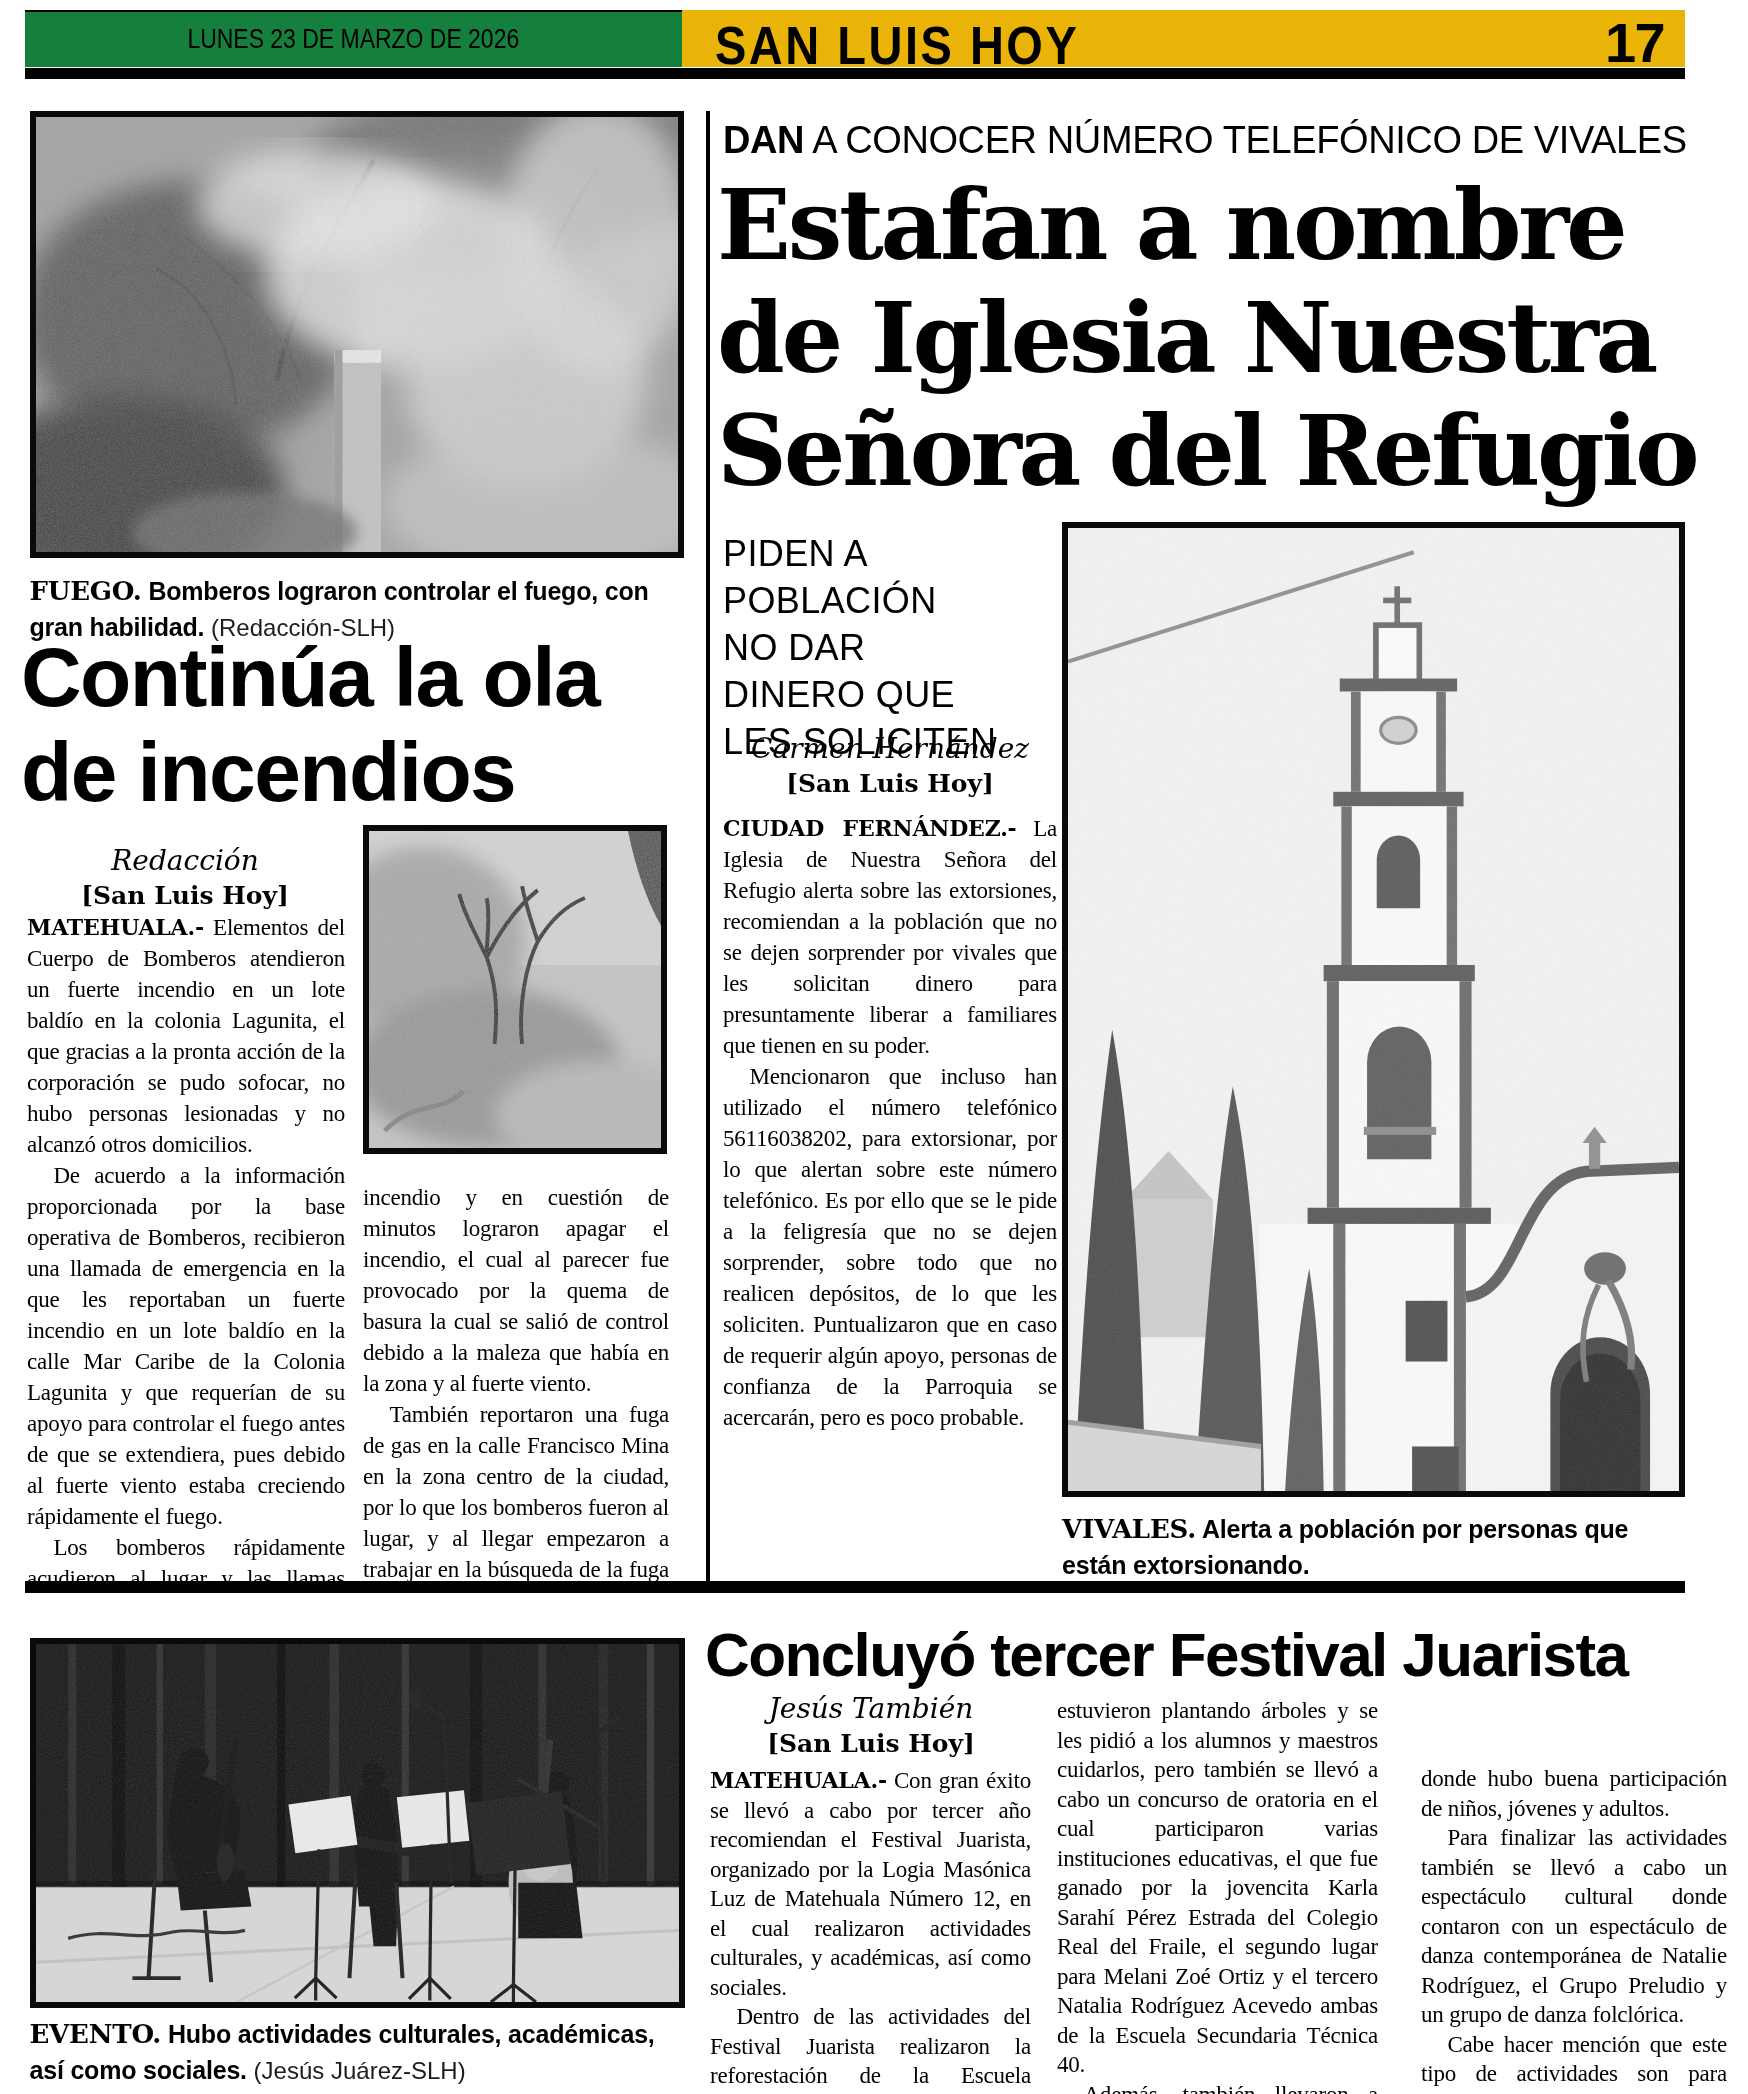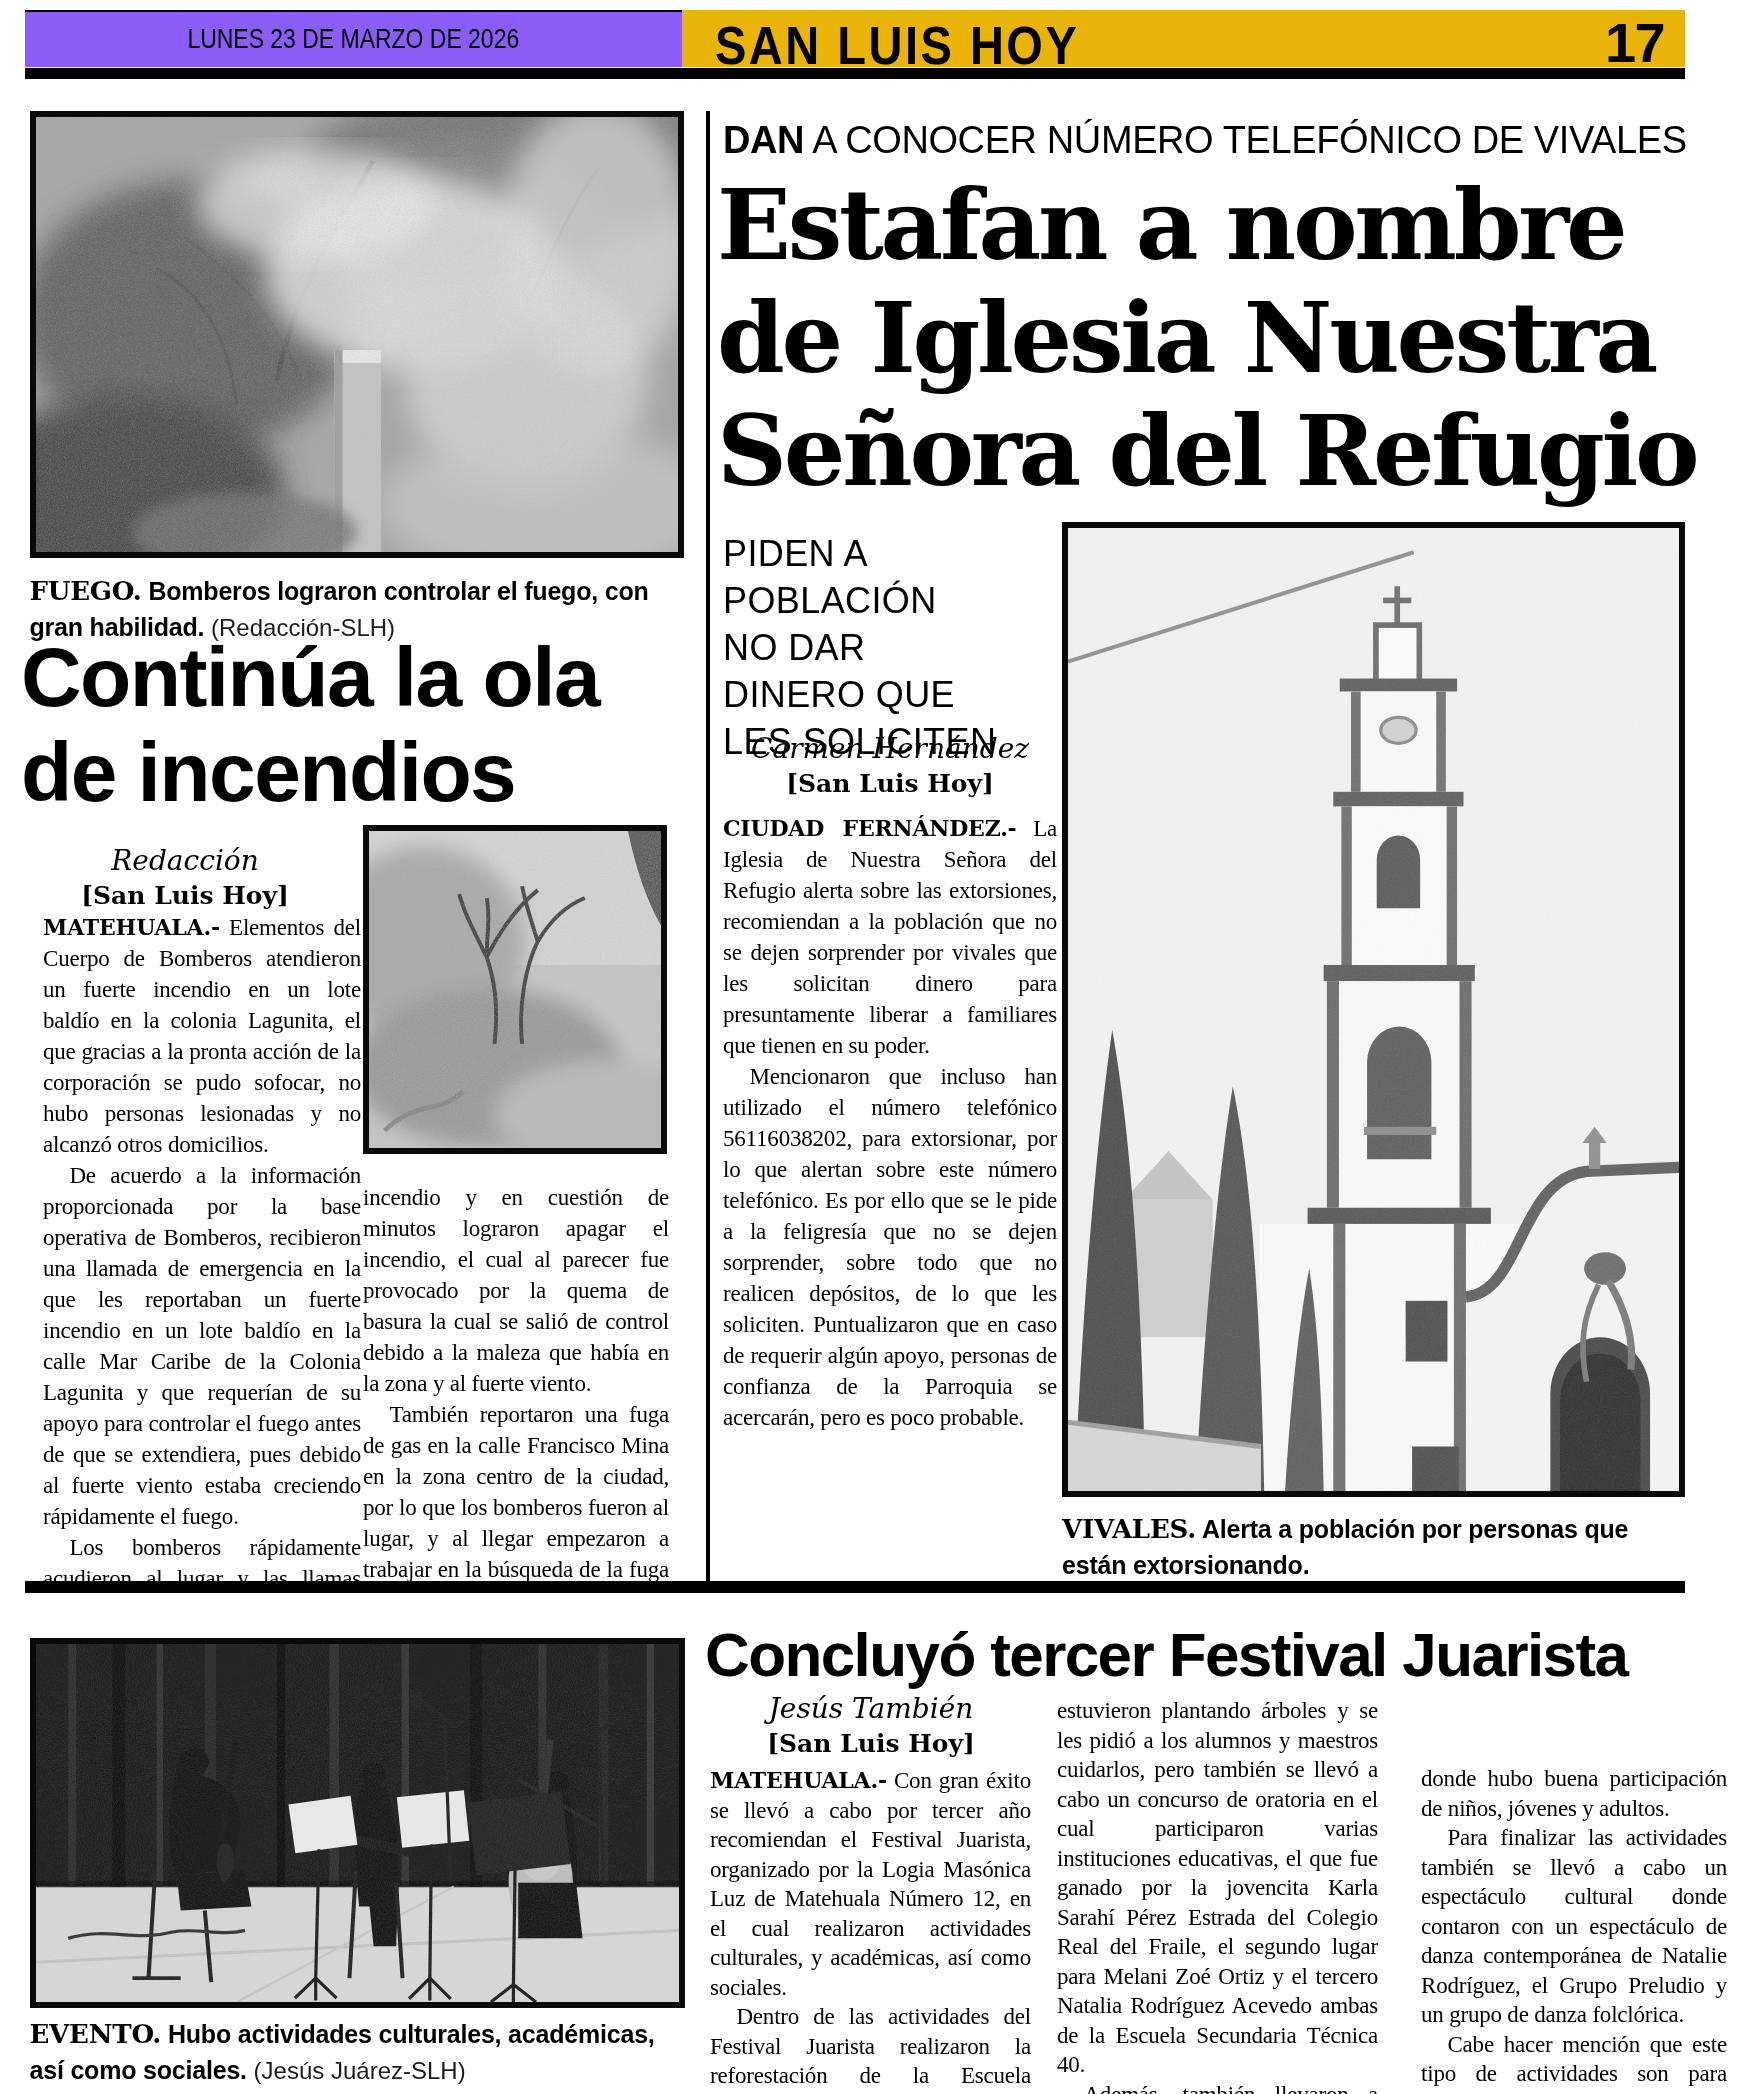--- a/index.html
+++ b/index.html
@@ -4,21 +4,21 @@
 <style>
   html,body{margin:0;padding:0;}
   body{
     width:1749px;height:2095px;position:relative;background:#ffffff;
     font-family:"Liberation Serif",serif;color:#000;overflow:hidden;
   }
   
   .date-box{
     position:absolute;left:24.5px;top:9.8px;width:657px;height:57px;
     border-top:2.5px solid #000;display:flex;align-items:center;justify-content:center;
-    background:#8b5cf6;box-sizing:border-box;
+    background:#15803d;box-sizing:border-box;
   }
   .date-text{
     font-family:"Liberation Sans",sans-serif;font-size:28px;letter-spacing:0px;
     transform:scaleX(.82);white-space:nowrap;
   }
   .masthead-box{
     position:absolute;left:682px;top:9.8px;width:1003px;height:57px;
     background:#eab308;box-sizing:border-box;
   }
   .masthead{
@@ -137,21 +137,21 @@
 </div>
 
 <div class="headline-sans fire-headline">Continúa la ola
 de incendios</div>
 
 <div class="byline" style="left:24.5px;top:843px;width:321px;">
   <span class="author">Redacción</span>
   <span class="source">[San Luis Hoy]</span>
 </div>
 
-<div class="bodycol" style="left:27px;top:912px;width:318px;height:673px;margin-left:16px;">
+<div class="bodycol" style="left:27px;top:912px;width:318px;height:673px;">
   <p><span class="dateline">MATEHUALA.-</span><span> Elementos del Cuerpo de Bomberos atendieron un fuerte incendio en un lote baldío en la colonia Lagunita, el que gracias a la pronta acción de la corporación se pudo sofocar, no hubo personas lesionadas y no alcanzó otros domicilios.</span></p>
   <p class="indent">De acuerdo a la información proporcionada por la base operativa de Bomberos, recibieron una llamada de emergencia en la que les reportaban un fuerte incendio en un lote baldío en la calle Mar Caribe de la Colonia Lagunita y que requerían de su apoyo para controlar el fuego antes de que se extendiera, pues debido al fuerte viento estaba creciendo rápidamente el fuego.</p>
   <p class="indent">Los bomberos rápidamente acudieron al lugar y las llamas eran de gran magnitud, por lo que rápidamente empezaron a trabajar para lograr controlar el</p>
 </div>
 
 <div class="photo" style="left:363px;top:825px;width:304px;height:329px;">
   <svg viewBox="0 0 372 402" preserveAspectRatio="none">
     <defs>
       <filter id="grainB" x="0" y="0" width="100%" height="100%">
         <feTurbulence type="fractalNoise" baseFrequency="0.8" numOctaves="2"></feTurbulence>

